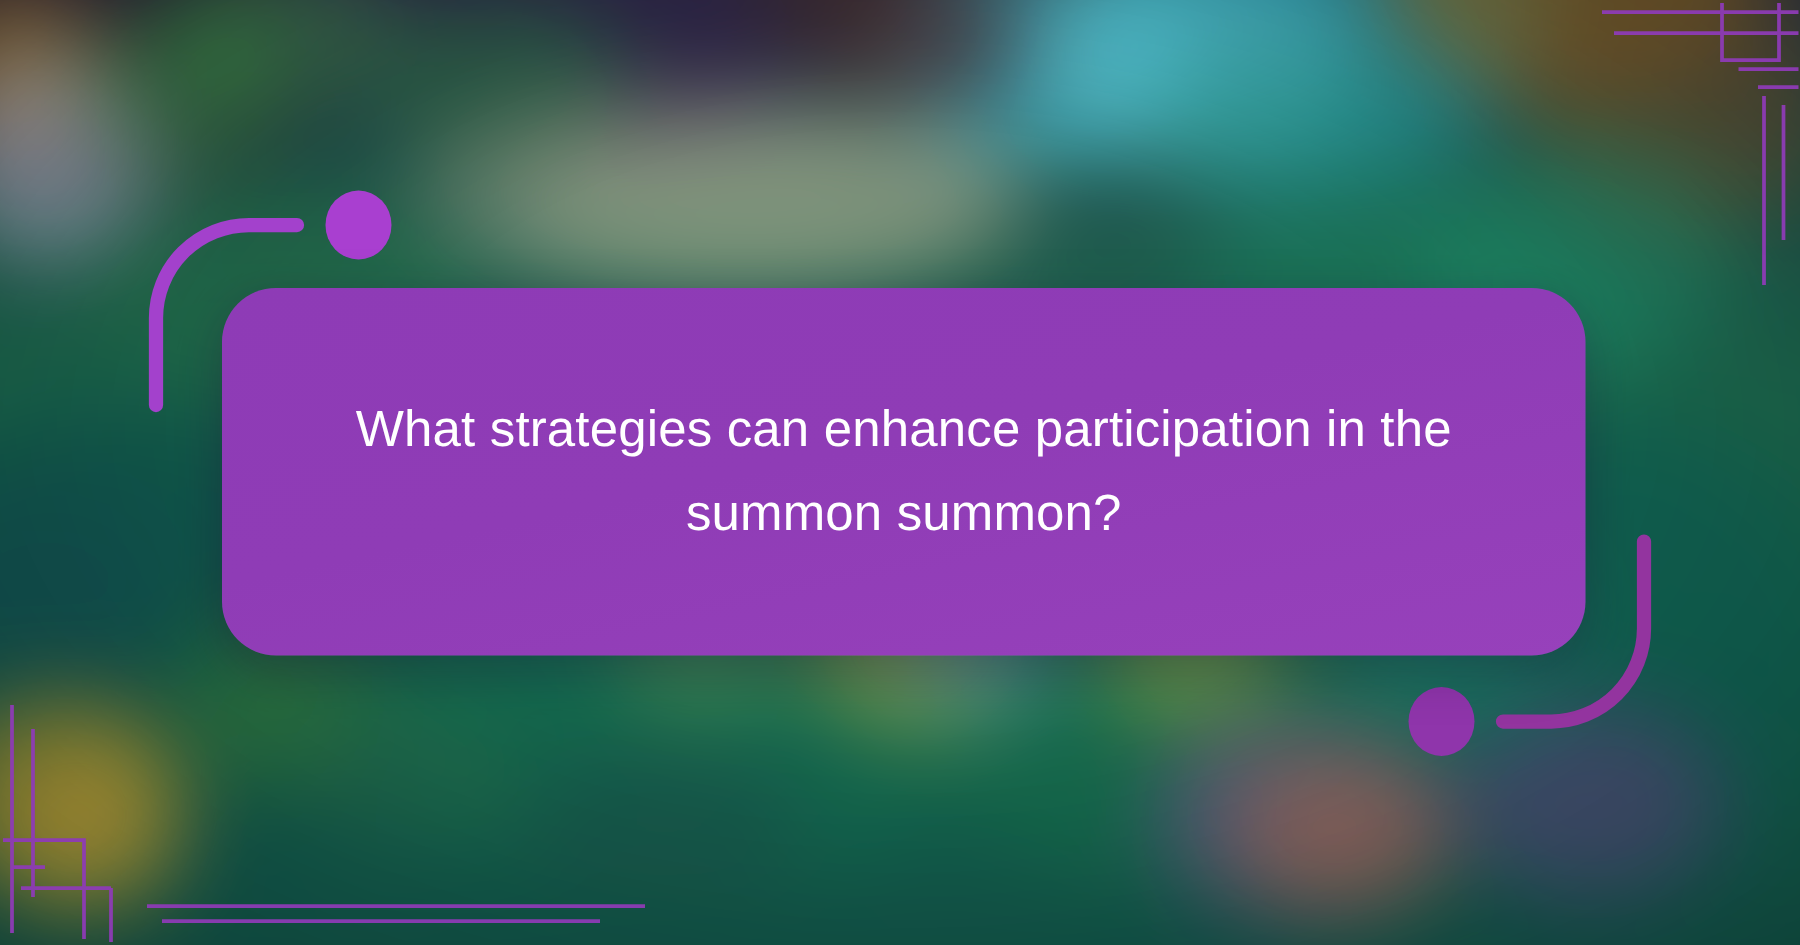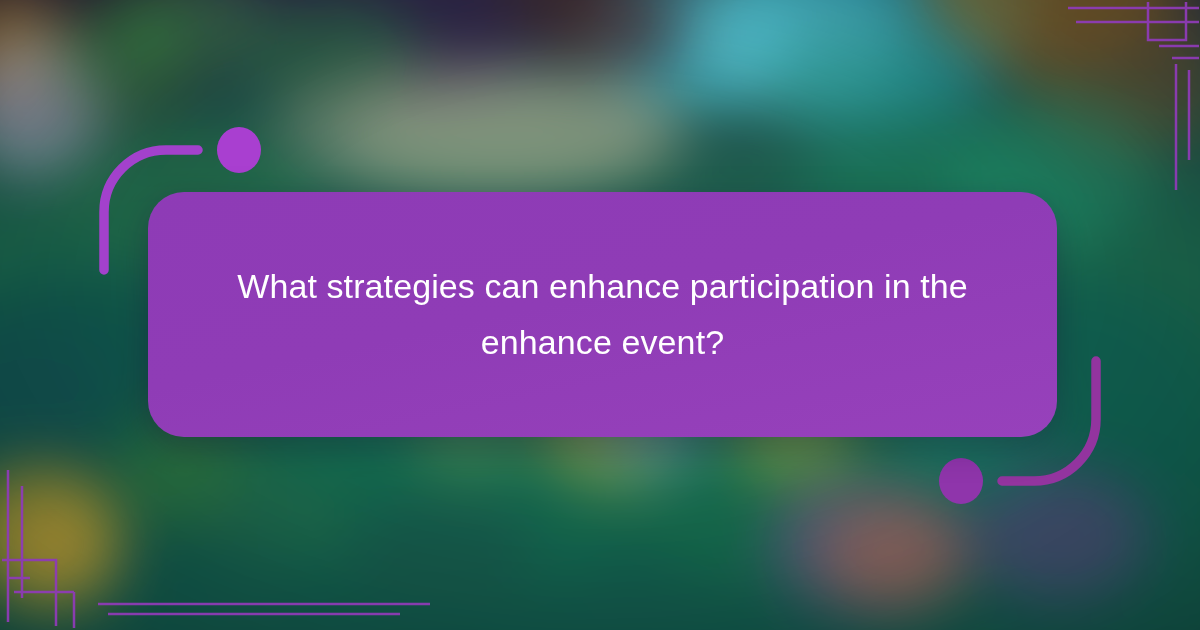--- a/index.html
+++ b/index.html
@@ -208,21 +208,21 @@
         <path d="M30 578 H8"></path>
         <path d="M14 592 H74"></path>
         <path d="M74 592 V628"></path>
         <path d="M98 604 H430"></path>
         <path d="M108 614 H400"></path>
       </g>
     </g>
   </svg>
 
   <div class="card">
-    <div class="card-text">What strategies can enhance participation in the enhance event?</div>
+    <div class="card-text">What strategies can enhance participation in the summon summon?</div>
   </div>
 
   <svg class="deco-svg" width="1200" height="630" viewBox="0 0 1200 630">
 
     <path d="M198 150 H166 A62 62 0 0 0 104 212 V270" fill="none" stroke="#a341cc" stroke-width="9.5" stroke-linecap="round" stroke-linejoin="round"></path>
 
     <ellipse cx="239" cy="150" rx="22" ry="23" fill="#a93fd0"></ellipse>
 
     <path d="M1002 481 H1034 A62 62 0 0 0 1096 419 V361" fill="none" stroke="#93349f" stroke-width="9.5" stroke-linecap="round" stroke-linejoin="round"></path>
 

